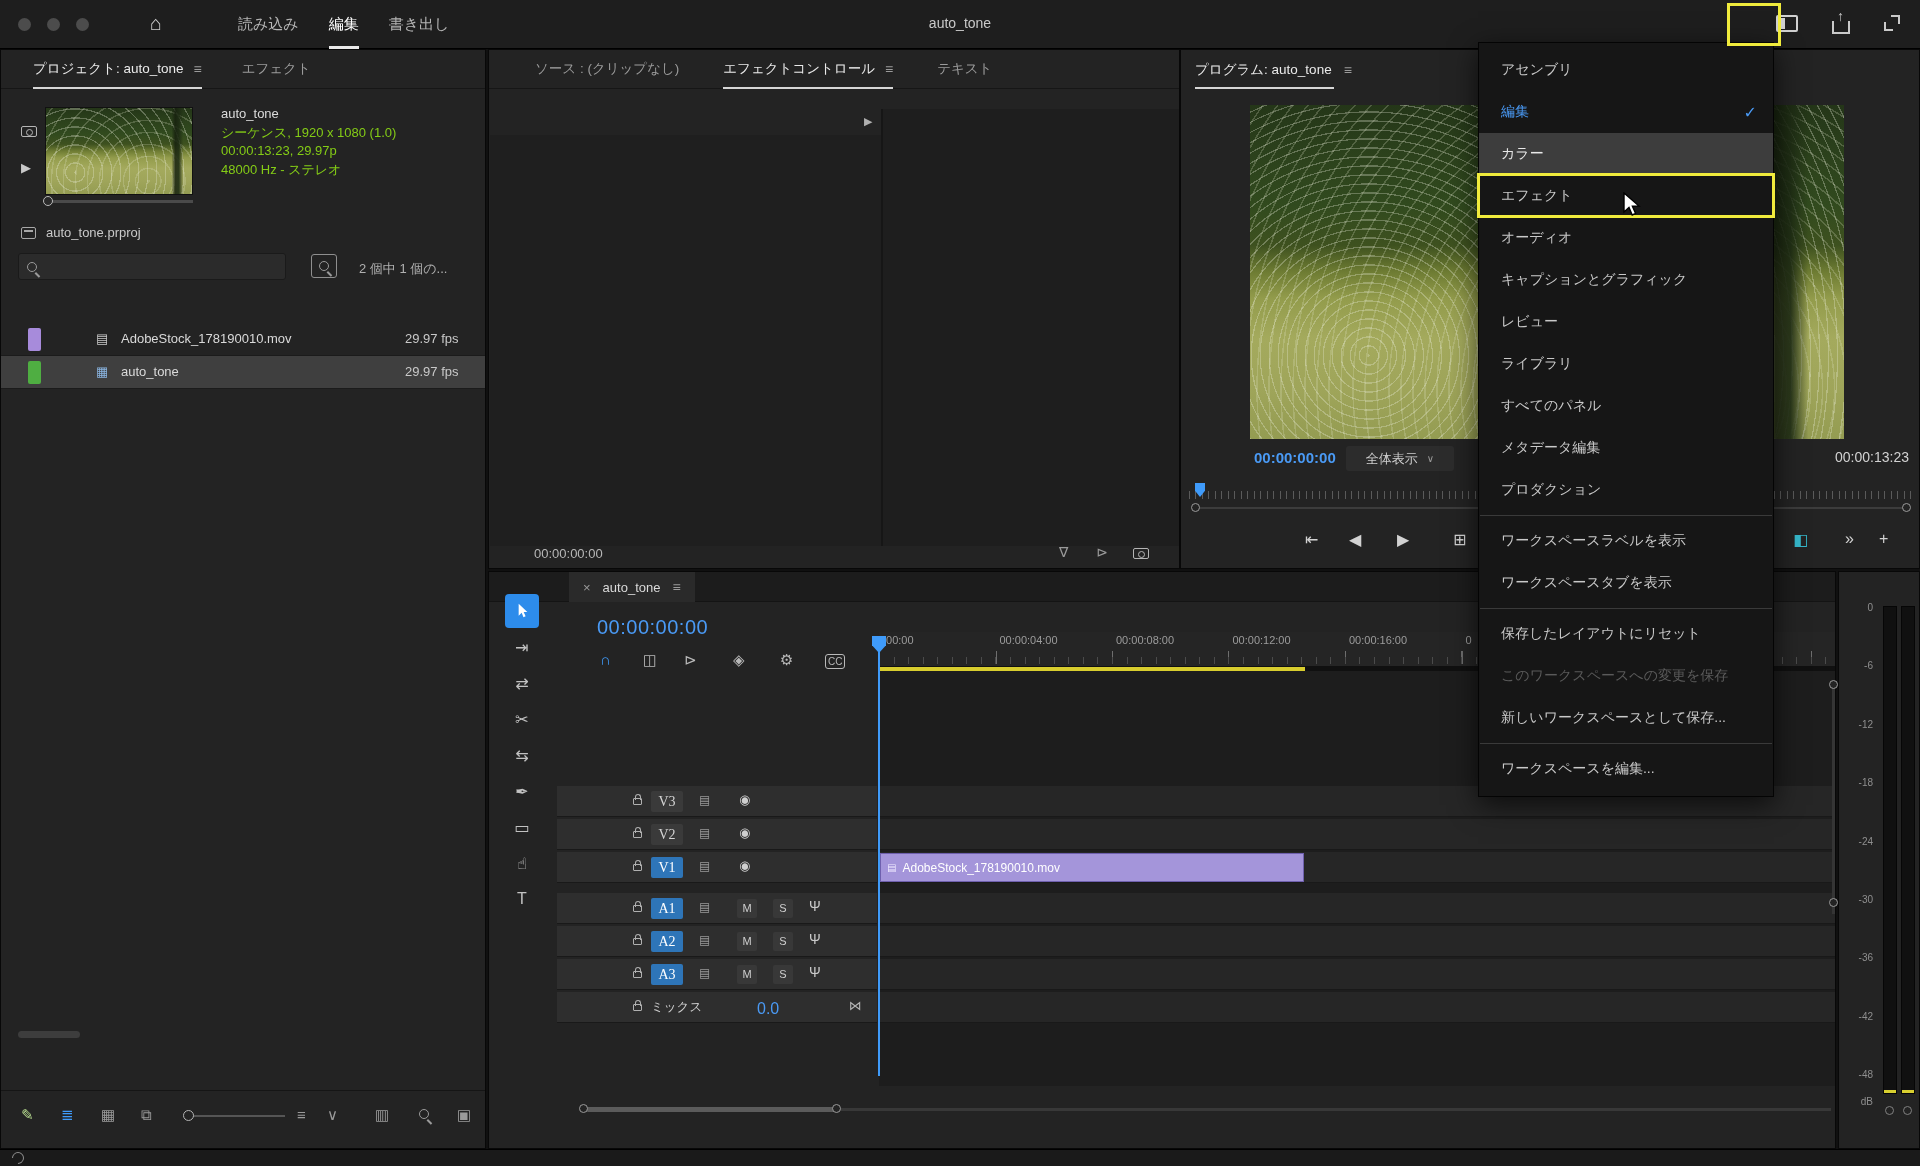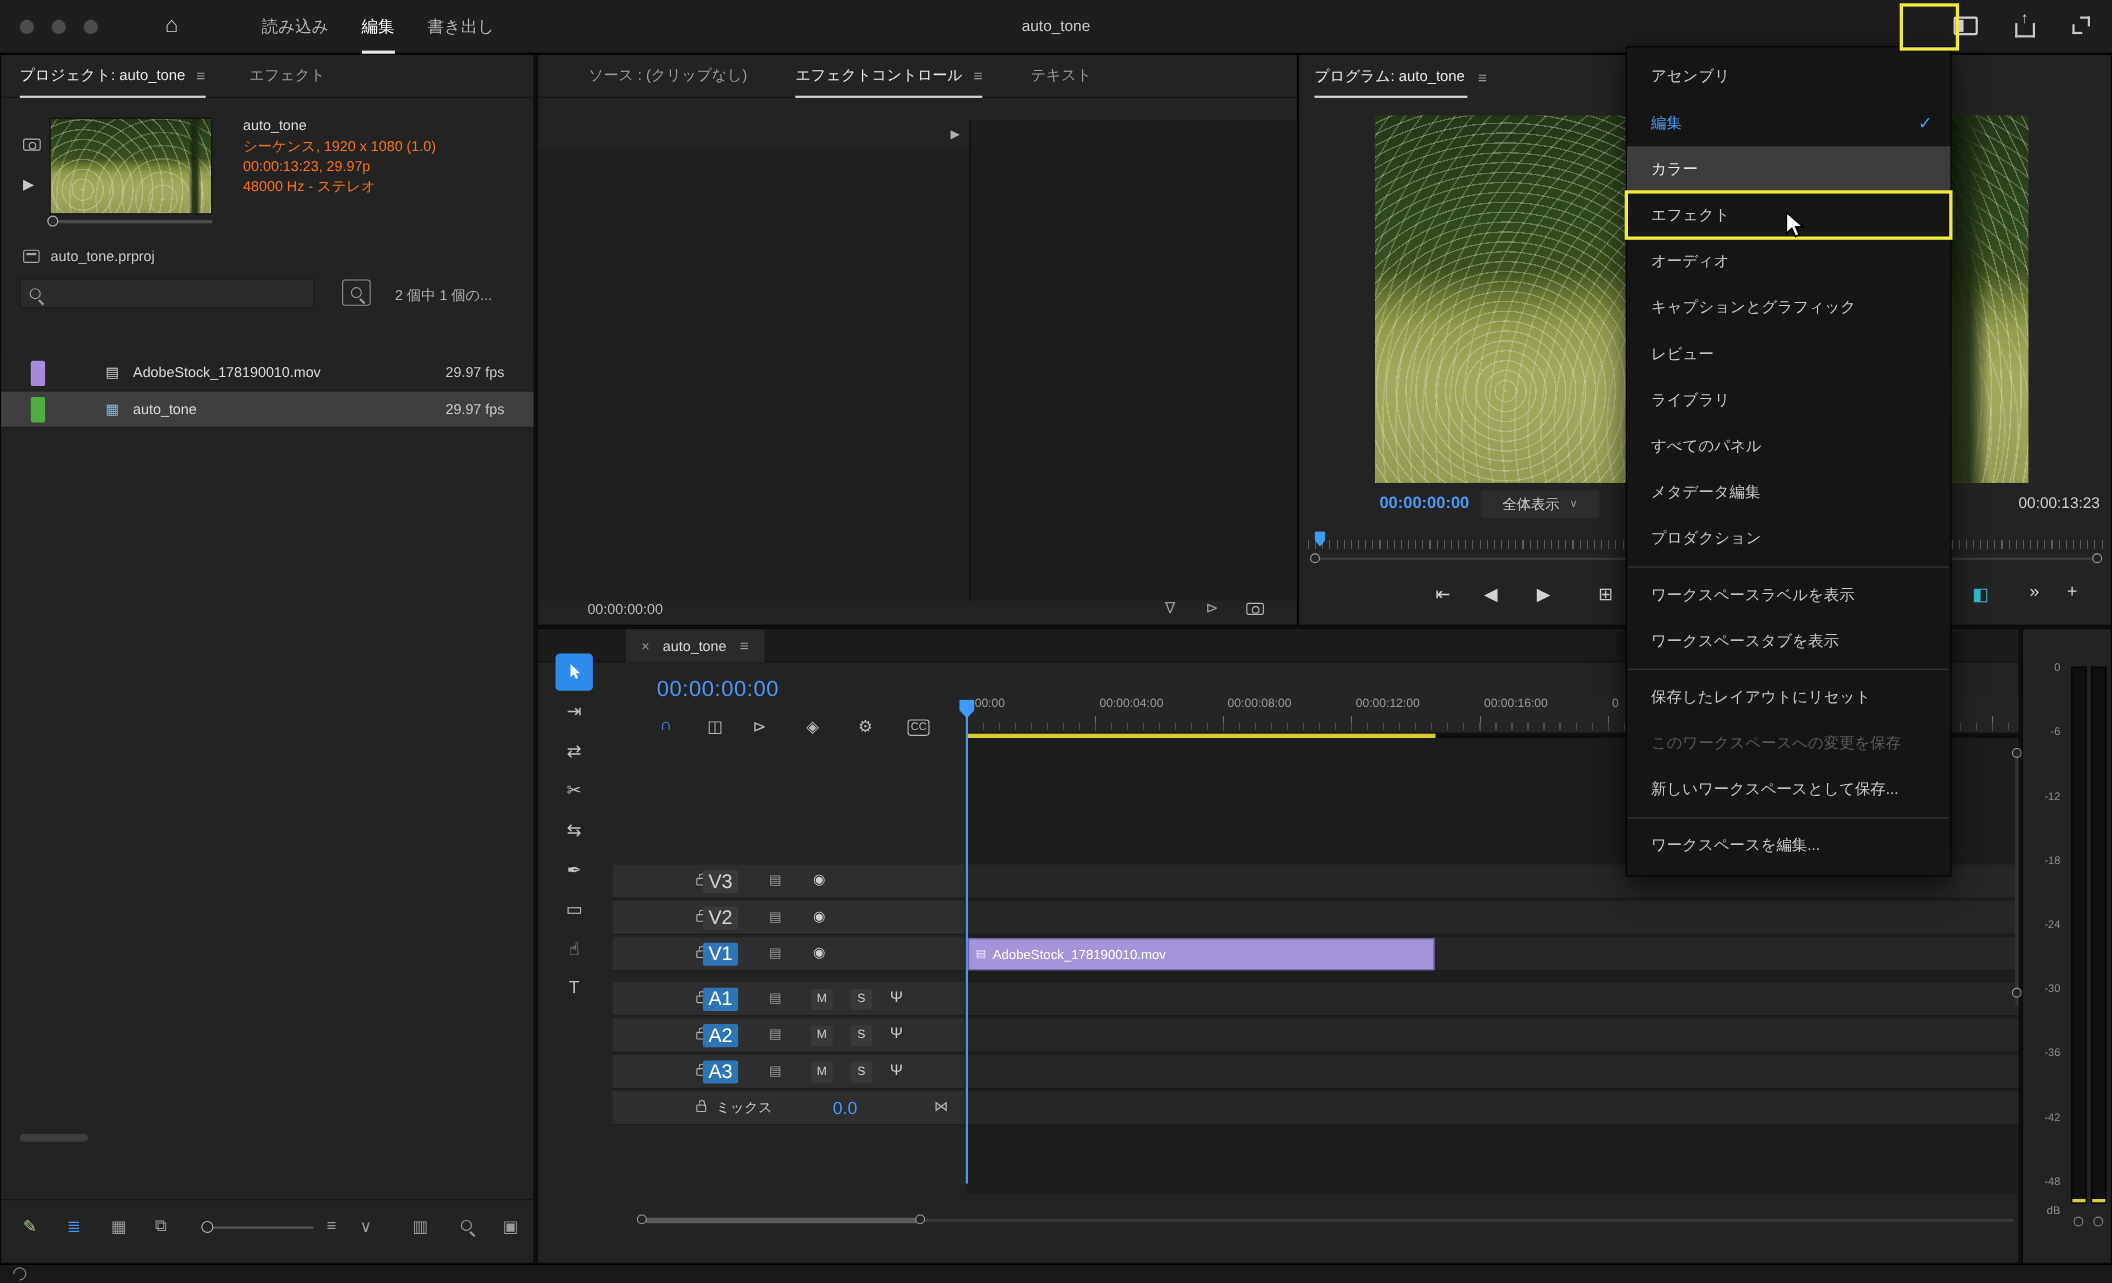--- a/index.html
+++ b/index.html
@@ -17,42 +17,42 @@
   .tb-title{position:absolute;left:50%;top:15px;transform:translateX(-50%);font-size:14px;color:#c9c9c9;}
   .tb-right{position:absolute;right:20px;top:0;height:49px;display:flex;align-items:center;gap:34px;}
   .ws-glyph{display:inline-block;width:22px;height:17px;border:2px solid #d0d0d0;border-radius:2px;position:relative;}
   .ws-glyph::before{content:"";position:absolute;left:1px;top:1px;bottom:1px;width:6px;background:#d0d0d0;}
   .share-glyph{display:inline-block;width:18px;height:13px;border:2px solid #c9c9c9;border-top:none;position:relative;margin-top:8px;}
   .share-glyph::before{content:"↑";position:absolute;left:3px;top:-13px;color:#c9c9c9;font-size:14px;font-weight:bold;}
   .fs-glyph{display:inline-block;width:16px;height:16px;position:relative;}
   .fs-glyph::before{content:"";position:absolute;right:0;top:0;width:7px;height:7px;border-top:2px solid #c9c9c9;border-right:2px solid #c9c9c9;}
   .fs-glyph::after{content:"";position:absolute;left:0;bottom:0;width:7px;height:7px;border-bottom:2px solid #c9c9c9;border-left:2px solid #c9c9c9;}
   
-  .ptabs{position:absolute;left:0;top:0;right:0;height:39px;display:flex;align-items:center;padding-left:17px;gap:40px;border-bottom:1px solid #161616;color:#9b9b9b;font-size:13.5px;}
+  .ptabs{position:absolute;left:0;top:0;right:0;height:39px;display:flex;align-items:center;padding-left:32px;gap:40px;border-bottom:1px solid #161616;color:#9b9b9b;font-size:13.5px;}
   .ptab{position:relative;height:39px;display:flex;align-items:center;gap:10px;}
   .ptab.on{color:#eaeaea;}
   .ptab.on::after{content:"";position:absolute;left:0;right:0;bottom:0;height:2px;background:#d6d6d6;}
   .hamb{color:#9b9b9b;font-size:14px;}
   
   #project-panel{left:0;top:49px;width:486px;height:1100px;}
   #pj-thumb{position:absolute;left:44px;top:57px;width:148px;height:88px;border:1px solid #111;}
   .meadow{background:
     linear-gradient(90deg,transparent 86%,rgba(22,32,14,.85) 88.5%,rgba(30,44,20,.9) 91%,transparent 94%),
     repeating-radial-gradient(circle at 20% 75%,rgba(235,238,220,.30) 0 1.2px,transparent 1.2px 9px),
     repeating-radial-gradient(circle at 70% 85%,rgba(228,232,205,.22) 0 1.5px,transparent 1.5px 12px),
     linear-gradient(180deg,#243618 0%,#2c421c 16%,#314a1e 30%,#3e511f 42%,#6e7c33 50%,#939c4c 58%,#a4aa5d 70%,#9fa55a 85%,#949c52 100%);}
   .i-cam{display:inline-block;width:16px;height:11px;border:1.5px solid #b5b5b5;border-radius:2px;position:relative;}
   .i-cam::before{content:"";position:absolute;left:4px;top:1.5px;width:5px;height:5px;border:1.5px solid #b5b5b5;border-radius:50%;}
   #pj-cam{position:absolute;left:20px;top:76px;}
   #pj-play{position:absolute;left:20px;top:110px;color:#c9c9c9;font-size:13px;}
   #pj-scrub{position:absolute;left:44px;top:150px;width:148px;height:3px;background:#4a4a4a;}
   #pj-scrub-knob{position:absolute;left:-2px;top:-4px;width:10px;height:10px;border-radius:50%;background:#2a2a2a;border:1.5px solid #b9b9b9;}
   #pj-info{position:absolute;left:220px;top:55px;line-height:18.5px;}
   #pj-info .t{color:#dcdcdc;}
-  #pj-info .m{color:#f97316;}
+  #pj-info .m{color:#84cc16;}
   #pj-file-ic{display:inline-block;width:15px;height:12px;border:1.5px solid #a8a8a8;border-radius:2px;position:relative;}
   #pj-file-ic::before{content:"";position:absolute;left:2px;top:2px;right:2px;height:2px;background:#a8a8a8;}
   #pj-file-row{position:absolute;left:20px;top:175px;display:flex;align-items:center;gap:10px;color:#c9c9c9;}
   #pj-search{position:absolute;left:17px;top:203px;width:268px;height:27px;background:#2b2b2b;border:1px solid #1a1a1a;border-radius:3px;display:flex;align-items:center;padding-left:8px;gap:8px;}
   #pj-search input{background:transparent;border:none;outline:none;color:#ddd;width:220px;font-size:13px;}
   .i-mag{display:inline-block;width:10px;height:10px;border:1.5px solid #9a9a9a;border-radius:50%;position:relative;}
   .i-mag::after{content:"";position:absolute;left:8px;top:9px;width:6px;height:1.5px;background:#9a9a9a;transform:rotate(45deg);transform-origin:0 0;}
   #pj-searchbin{position:absolute;left:310px;top:204px;width:26px;height:24px;border:1.5px solid #8f8f8f;border-radius:3px;display:flex;align-items:center;justify-content:center;}
   #pj-selstatus{position:absolute;left:358px;top:210px;color:#b0b0b0;}
   #pj-cols{position:absolute;left:0;top:251px;width:484px;height:21px;background:#2a2a2a;border-top:1px solid #191919;border-bottom:1px solid #191919;font-size:12px;color:#b3b3b3;}
@@ -116,21 +116,21 @@
     background-image:repeating-linear-gradient(90deg,#4b4b4b 0 1px,transparent 1px 14.56px),repeating-linear-gradient(90deg,#6e6e6e 0 1px,transparent 1px 116.5px);
     background-size:100% 7px,100% 13px;background-position:left bottom,left bottom;background-repeat:no-repeat,no-repeat;}
   .rl{position:absolute;top:0;font-size:11px;color:#9c9c9c;white-space:nowrap;}
   #workbar{position:absolute;left:390px;top:95px;width:956px;height:4px;background:#101010;}
   #workbar-y{position:absolute;left:0;top:0;width:426px;height:4px;background:#d8cd2e;}
   #lanes-bg{position:absolute;left:390px;top:99px;width:956px;height:415px;background:#1d1d1d;}
   .thead{position:absolute;left:68px;width:320px;height:31px;background:#2e2e2e;border-bottom:1px solid #191919;}
   .tlane{position:absolute;left:390px;width:956px;height:31px;background:#262626;border-bottom:1px solid #191919;}
   .i-lock{position:absolute;left:76px;top:12px;width:9px;height:7px;border:1.5px solid #b0b0b0;border-radius:1px;}
   .i-lock::before{content:"";position:absolute;left:1px;top:-5px;width:4px;height:5px;border:1.5px solid #b0b0b0;border-bottom:none;border-radius:3px 3px 0 0;}
-  .badge{position:absolute;left:82px;top:5px;width:32px;height:21px;border-radius:2px;display:flex;align-items:center;justify-content:center;font-size:18px;color:#d4d4d4;background:#3a3a3a;}
+  .badge{position:absolute;left:94px;top:5px;width:32px;height:21px;border-radius:2px;display:flex;align-items:center;justify-content:center;font-size:14px;color:#d4d4d4;background:#3a3a3a;font-family:Liberation Serif, serif;}
   .badge.tgt{background:#2e75b8;color:#fff;}
   .patch{position:absolute;left:142px;top:7px;color:#9a9a9a;font-size:12px;}
   .eye{position:absolute;left:182px;top:6px;color:#cfcfcf;font-size:13px;}
   .msbtn{position:absolute;top:6px;width:20px;height:19px;background:#383838;border-radius:2px;text-align:center;font-size:11px;line-height:19px;color:#cfcfcf;}
   .mic{position:absolute;left:252px;top:5px;color:#c9c9c9;font-size:14px;}
   #mix-label{position:absolute;left:94px;top:7px;color:#cfcfcf;font-size:12.5px;}
   #mix-value{position:absolute;left:200px;top:8px;color:#4a9af5;font-size:16px;}
   #mix-bind{position:absolute;left:292px;top:6px;color:#b5b5b5;font-size:13px;}
   #clip{position:absolute;left:391px;top:281px;width:424px;height:29px;background:#a495da;border:1px solid #6f60ae;color:#ffffff;font-size:12px;display:flex;align-items:center;gap:6px;padding-left:6px;z-index:5;}
   #clip .fi{font-size:10px;color:#efeaff;}

